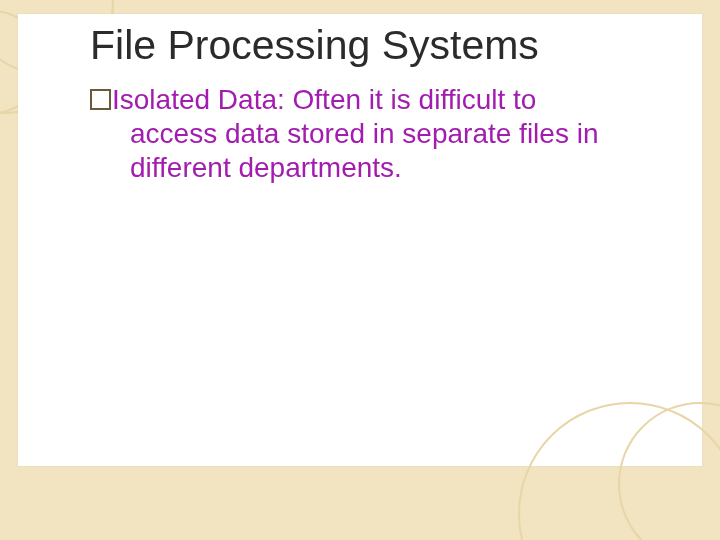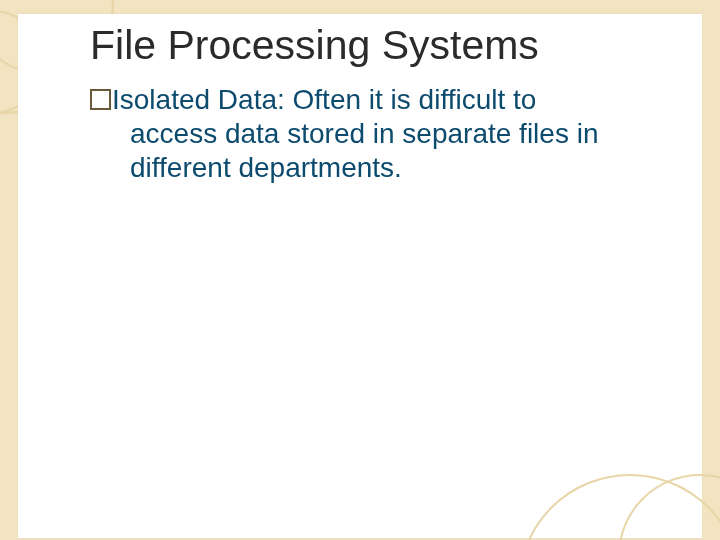--- a/index.html
+++ b/index.html
@@ -16,39 +16,39 @@
     border:2px solid #e8d5a8;
     border-radius:50%;
     background:transparent;
   }
   .arc1{width:220px;height:220px;left:-110px;top:-110px;}
   .arc2{width:140px;height:140px;left:-30px;top:-70px;}
   .arc3{width:100px;height:100px;left:-60px;top:10px;}
   .slide{
     position:absolute;
     left:18px;top:14px;
-    width:684px;height:524px;
+    width:684px;height:452px;
     background:#ffffff;
     box-shadow:0 0 0 1px rgba(0,0,0,0.02);
   }
   .slide-inner{
     position:absolute;
     left:72px;top:8px;right:20px;bottom:20px;
   }
   .title{
     font-size:41px;
     color:#2b2b2b;
     margin:0 0 14px 0;
     font-weight:400;
     letter-spacing:0px;
   }
   .body{
     font-size:28px;
     line-height:1.22;
-    color:#0c4a6e;
+    color:#a21caf;
     max-width:530px;
   }
   .bullet-row{
     display:block;
   }
   .bullet-box{
     display:inline-block;
     width:17px;height:17px;
     border:2px solid #6b5a3a;
     vertical-align:baseline;

